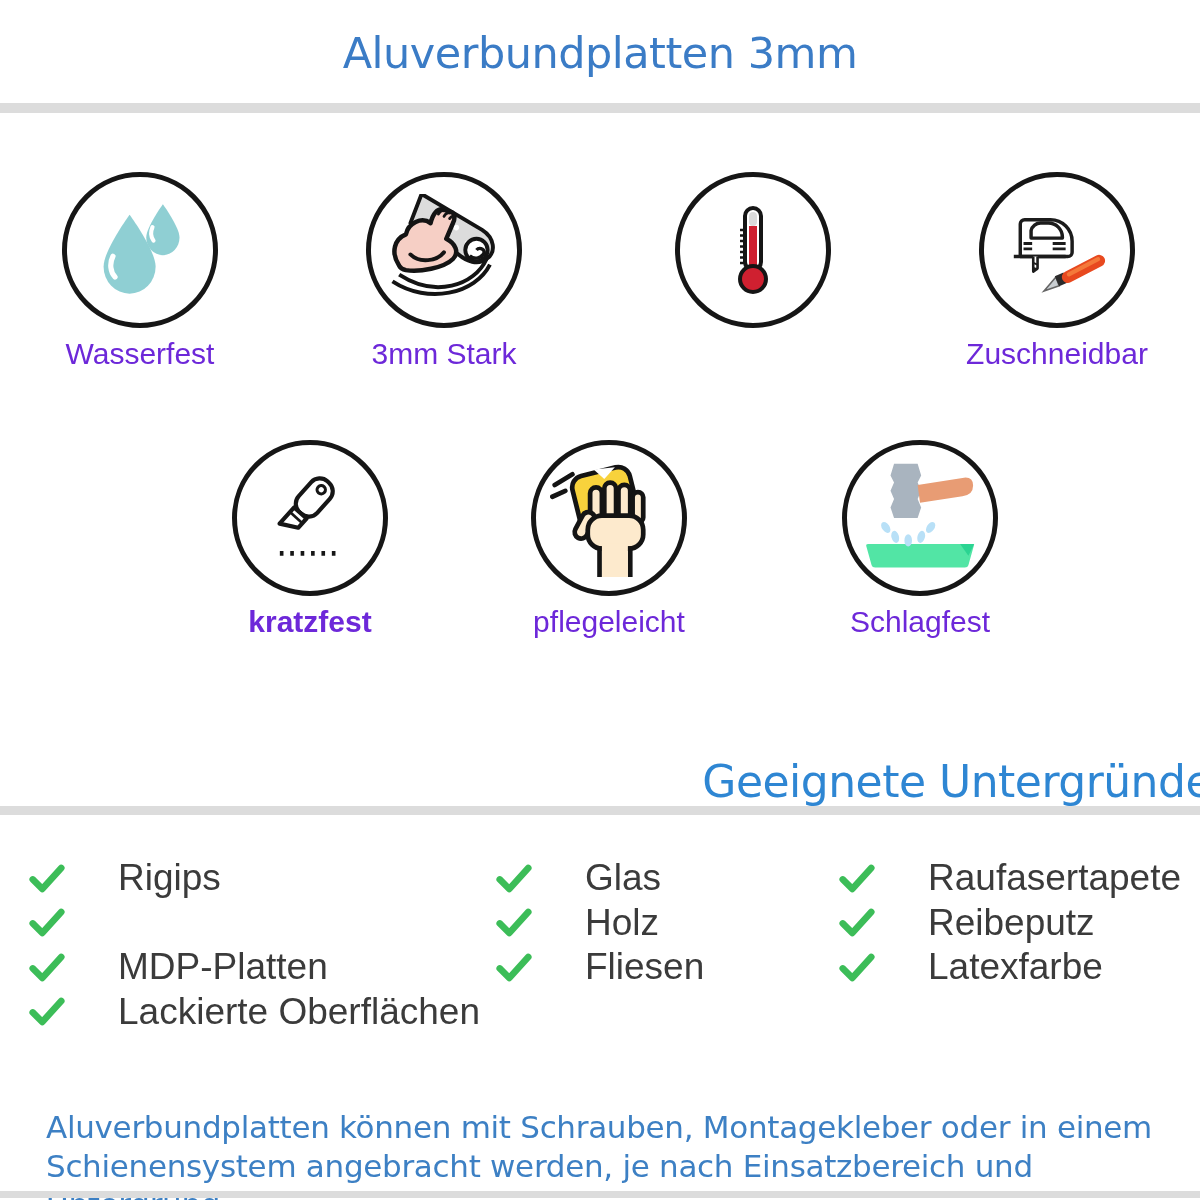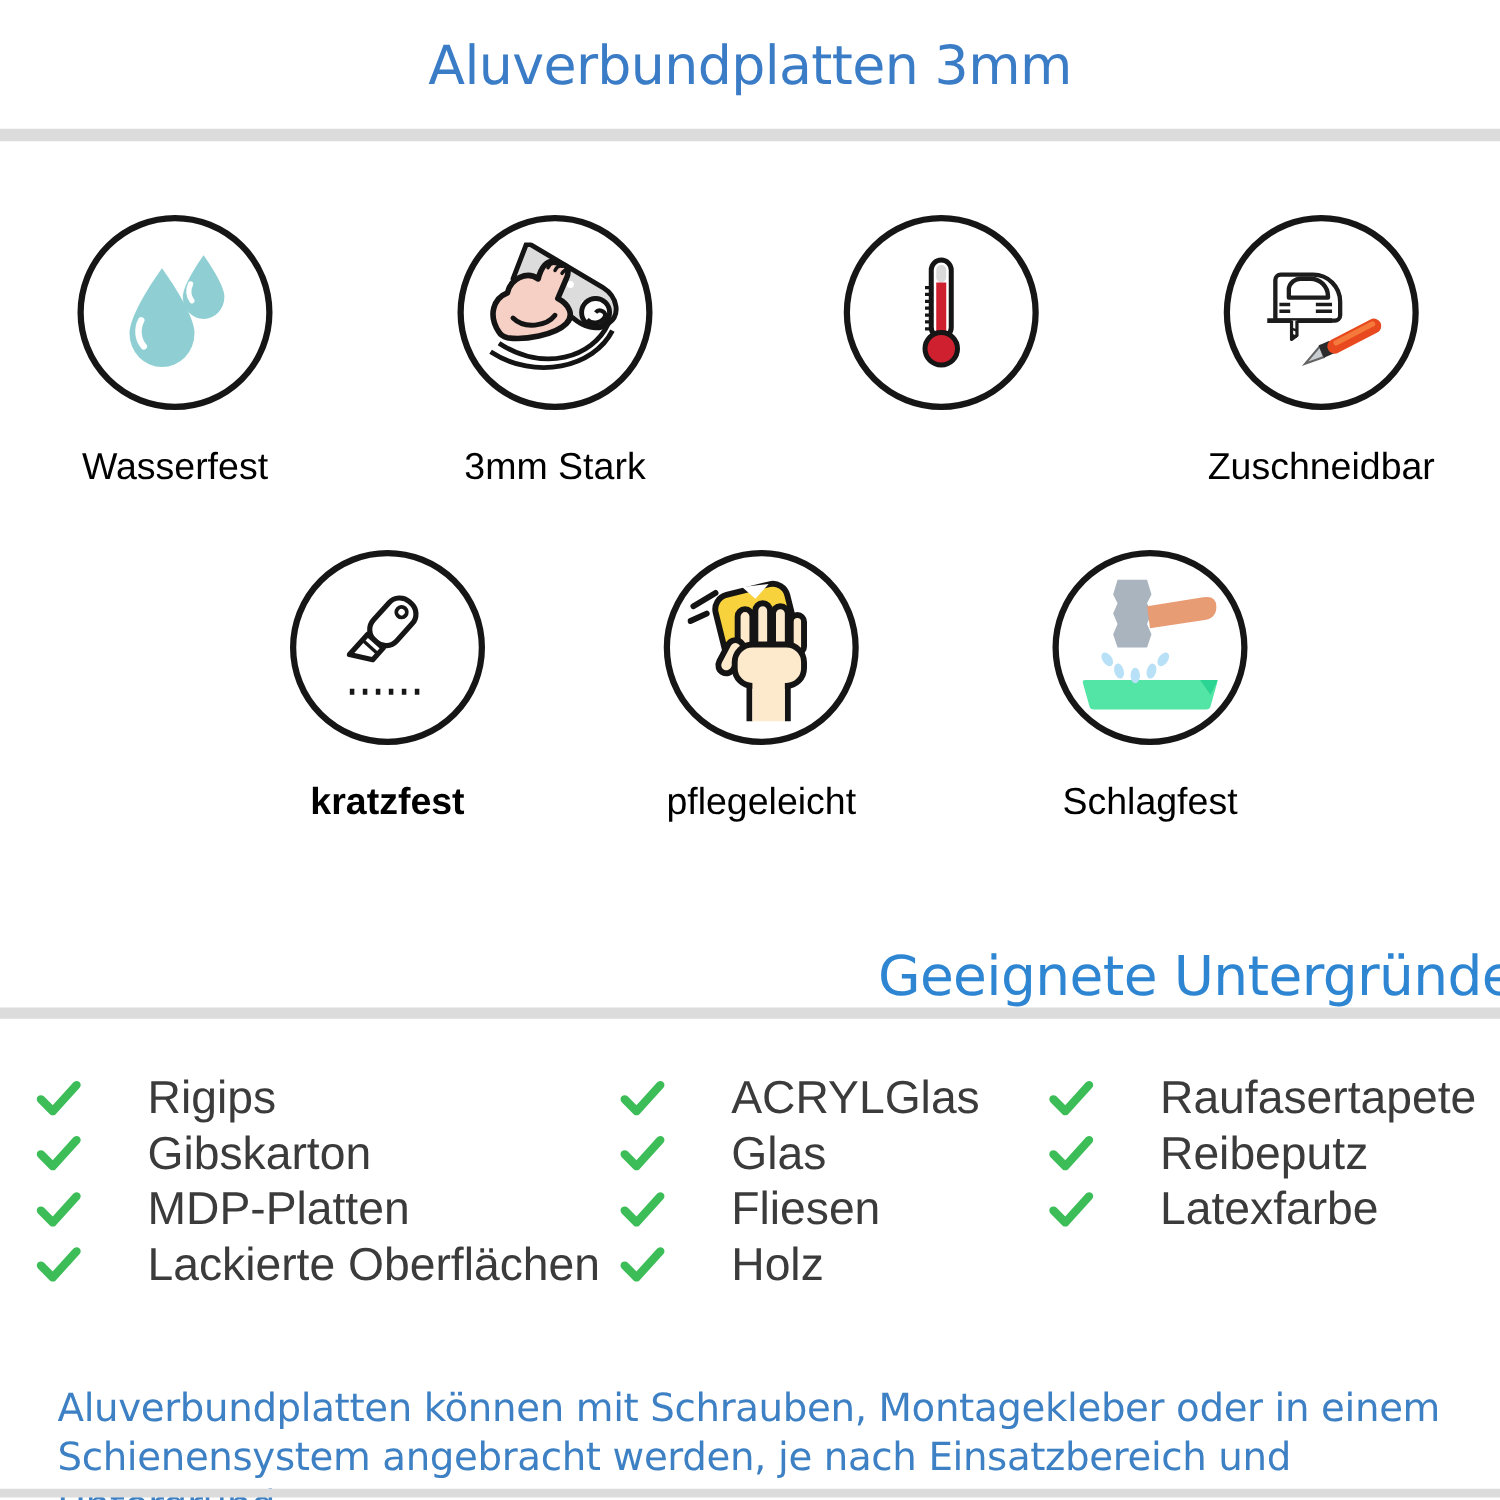--- a/index.html
+++ b/index.html
@@ -22,21 +22,21 @@
   #divider-1{top:103px;}
   #divider-2{top:806px;height:9px;}
   #divider-3{top:1191px;height:7px;}
 
   .feature{position:absolute;width:300px;display:flex;flex-direction:column;align-items:center;}
   .circle{
     width:146px;height:146px;border:5px solid #161616;border-radius:50%;
     background:#fff;display:flex;align-items:center;justify-content:center;overflow:hidden;
   }
   .feature-label{
-    margin-top:29px;font-size:30px;color:#000000;text-align:center;white-space:nowrap;
+    margin-top:9px;font-size:30px;color:#6d28d9;text-align:center;white-space:nowrap;
   }
 
   .check-col{list-style:none;margin:0;padding:0;position:absolute;}
   #check-col-1{left:28px;top:856px;}
   #check-col-2{left:495px;top:856px;}
   #check-col-3{left:838px;top:856px;}
   .check-col li{display:flex;align-items:center;height:44.5px;}
   .check-col .check-icon{flex:0 0 auto;margin-right:20px;display:block;}
   .check-col .item-label{font-size:37px;color:#3B3B3B;white-space:nowrap;margin-left:32px;}
 
@@ -174,60 +174,53 @@
   <li>
     <svg class="check-icon" width="38" height="31" viewBox="0 0 40 32">
         <path d="M5 17 L15 27 L35 5" stroke="#3CBD58" stroke-width="7" fill="none" stroke-linecap="round" stroke-linejoin="round"></path>
       </svg>
     <span class="item-label">Rigips</span>
   </li>
   <li>
     <svg class="check-icon" width="38" height="31" viewBox="0 0 40 32">
         <path d="M5 17 L15 27 L35 5" stroke="#3CBD58" stroke-width="7" fill="none" stroke-linecap="round" stroke-linejoin="round"></path>
       </svg>
-    <span class="item-label">Gibskarton</span>
   </li>
   <li>
     <svg class="check-icon" width="38" height="31" viewBox="0 0 40 32">
         <path d="M5 17 L15 27 L35 5" stroke="#3CBD58" stroke-width="7" fill="none" stroke-linecap="round" stroke-linejoin="round"></path>
       </svg>
     <span class="item-label">MDP-Platten</span>
   </li>
   <li>
     <svg class="check-icon" width="38" height="31" viewBox="0 0 40 32">
         <path d="M5 17 L15 27 L35 5" stroke="#3CBD58" stroke-width="7" fill="none" stroke-linecap="round" stroke-linejoin="round"></path>
       </svg>
     <span class="item-label">Lackierte Oberflächen</span>
   </li>
 </ul>
 
 <ul class="check-col" id="check-col-2">
   <li>
     <svg class="check-icon" width="38" height="31" viewBox="0 0 40 32">
         <path d="M5 17 L15 27 L35 5" stroke="#3CBD58" stroke-width="7" fill="none" stroke-linecap="round" stroke-linejoin="round"></path>
       </svg>
-    <span class="item-label">ACRYLGlas</span>
-  </li>
-  <li>
-    <svg class="check-icon" width="38" height="31" viewBox="0 0 40 32">
-        <path d="M5 17 L15 27 L35 5" stroke="#3CBD58" stroke-width="7" fill="none" stroke-linecap="round" stroke-linejoin="round"></path>
-      </svg>
     <span class="item-label">Glas</span>
   </li>
   <li>
     <svg class="check-icon" width="38" height="31" viewBox="0 0 40 32">
         <path d="M5 17 L15 27 L35 5" stroke="#3CBD58" stroke-width="7" fill="none" stroke-linecap="round" stroke-linejoin="round"></path>
       </svg>
+    <span class="item-label">Holz</span>
+  </li>
+  <li>
+    <svg class="check-icon" width="38" height="31" viewBox="0 0 40 32">
+        <path d="M5 17 L15 27 L35 5" stroke="#3CBD58" stroke-width="7" fill="none" stroke-linecap="round" stroke-linejoin="round"></path>
+      </svg>
     <span class="item-label">Fliesen</span>
-  </li>
-  <li>
-    <svg class="check-icon" width="38" height="31" viewBox="0 0 40 32">
-        <path d="M5 17 L15 27 L35 5" stroke="#3CBD58" stroke-width="7" fill="none" stroke-linecap="round" stroke-linejoin="round"></path>
-      </svg>
-    <span class="item-label">Holz</span>
   </li>
 </ul>
 
 <ul class="check-col" id="check-col-3">
   <li>
     <svg class="check-icon" width="38" height="31" viewBox="0 0 40 32">
         <path d="M5 17 L15 27 L35 5" stroke="#3CBD58" stroke-width="7" fill="none" stroke-linecap="round" stroke-linejoin="round"></path>
       </svg>
     <span class="item-label">Raufasertapete</span>
   </li>

